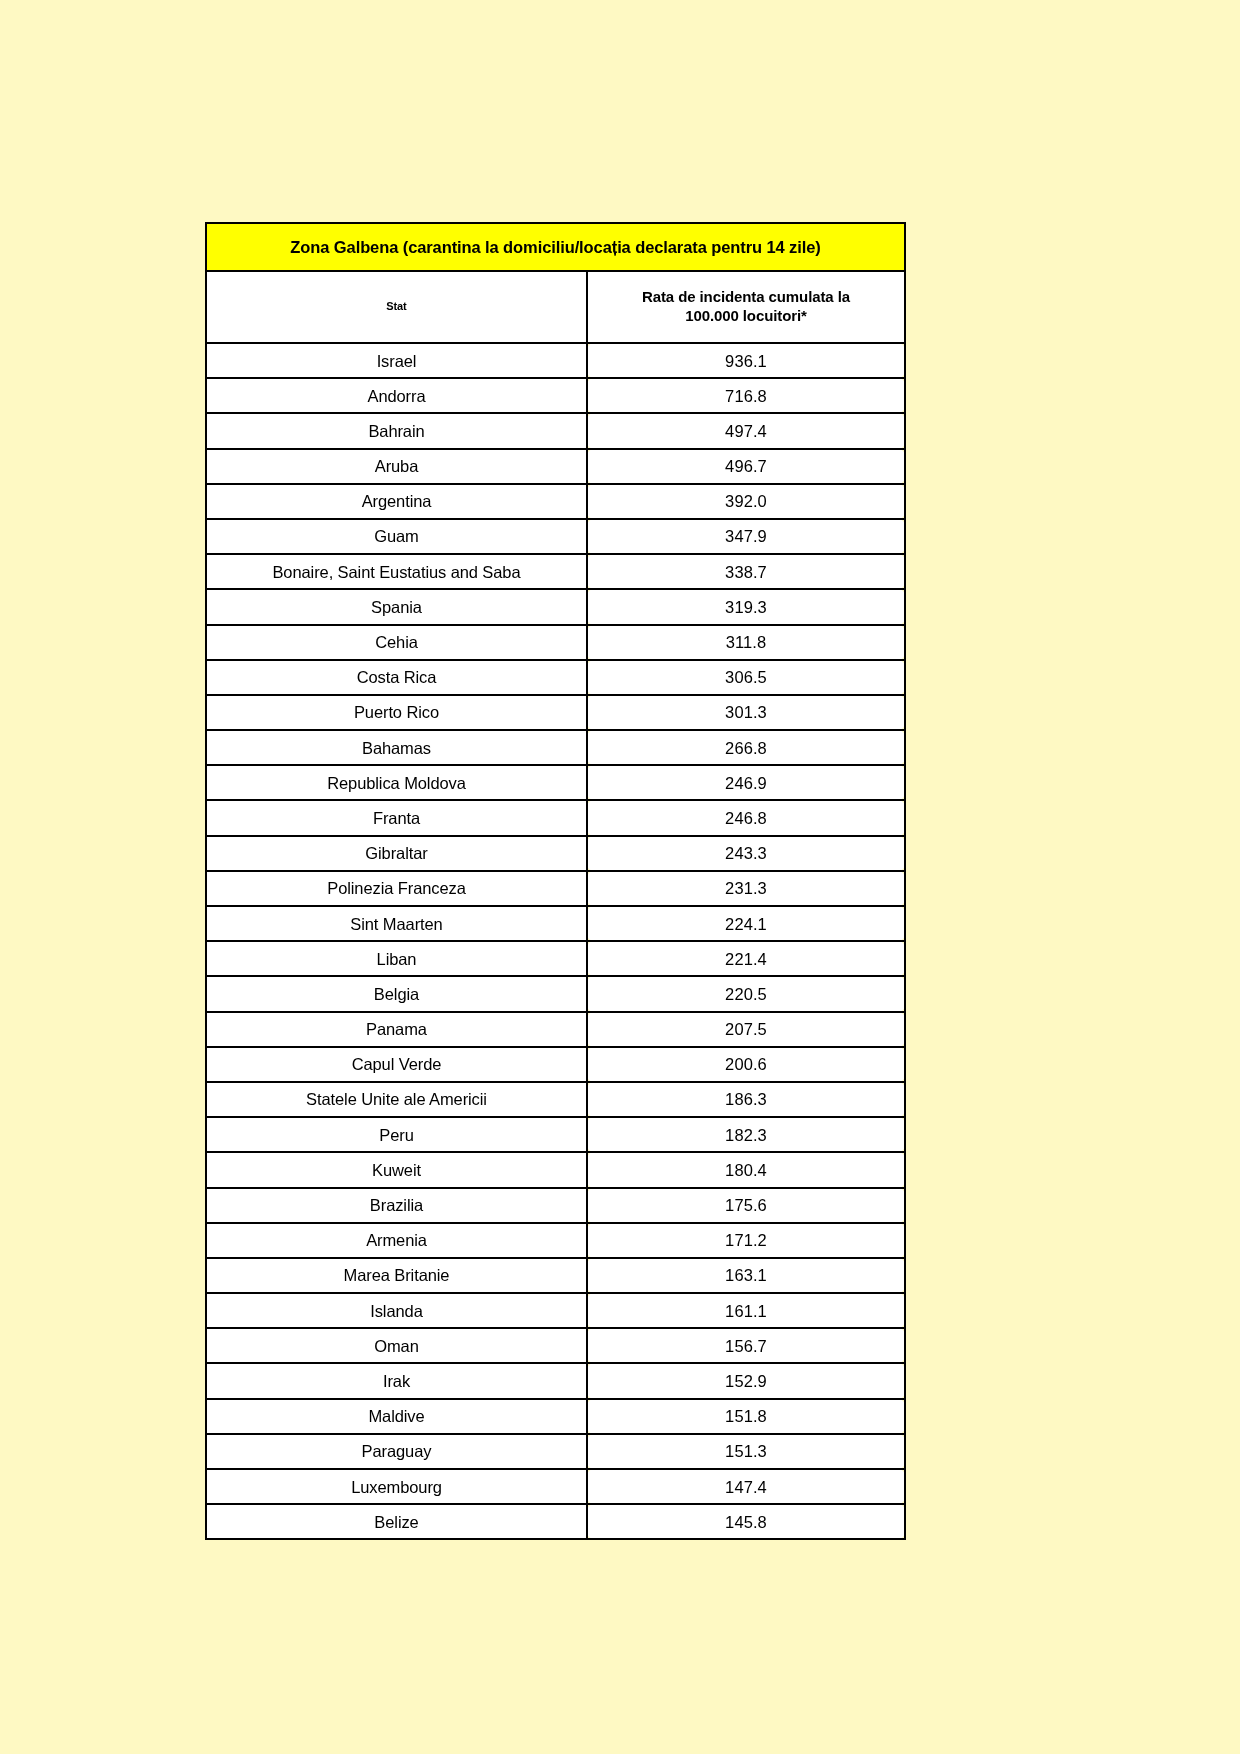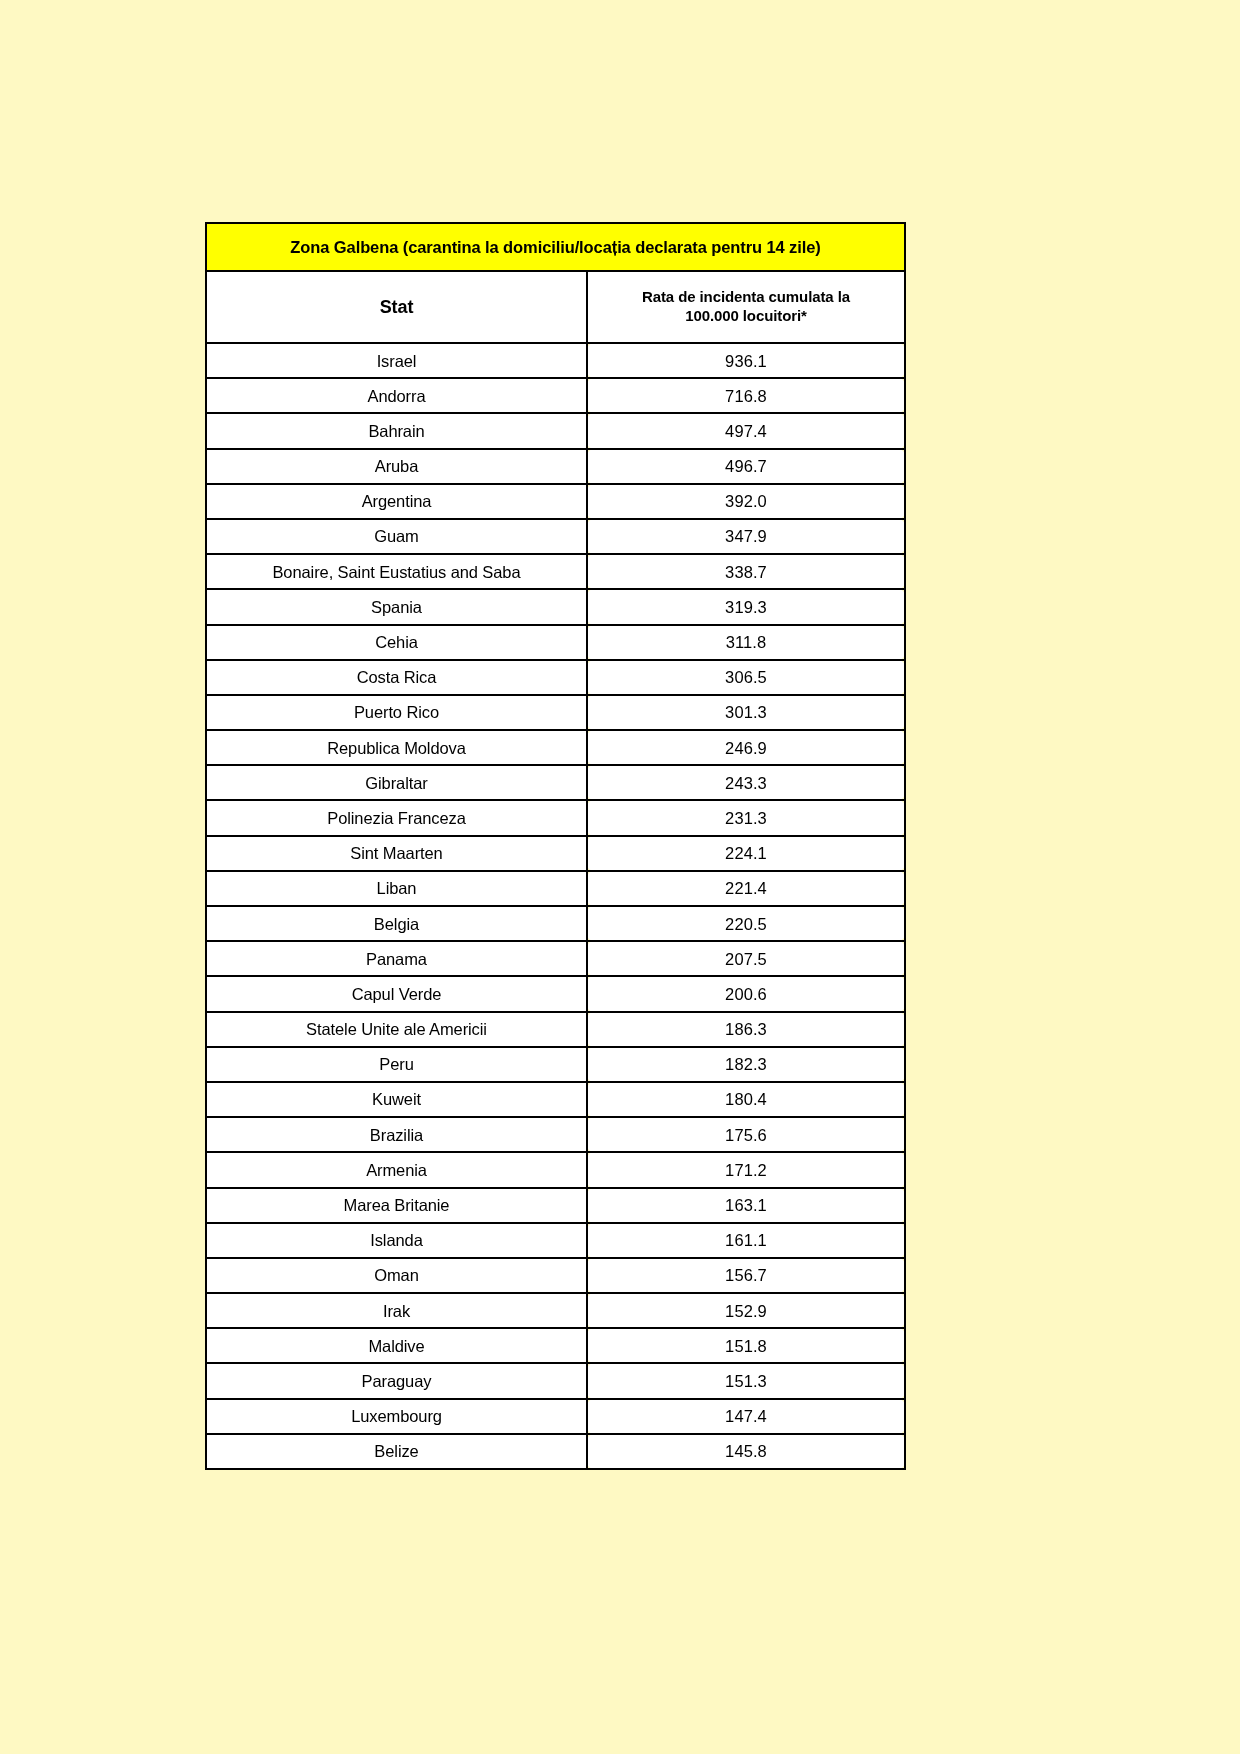--- a/index.html
+++ b/index.html
@@ -69,21 +69,21 @@
   
   tr.header-row th {
     font-weight: bold;
     font-size: 15px;
     height: 62px;
     padding: 4px 8px;
     line-height: 1.25;
     letter-spacing: -0.1px;
   }
   tr.header-row th.state-h {
-    font-size: 18px;
+    font-size: 11px;
     margin-top: 17px;
   }
 
   
   tr.data-row td {
     font-size: 16.5px;
     font-weight: normal;
     height: 31.2px;
     line-height: 1.1;
     padding: 1px 6px;
@@ -153,22 +153,30 @@
           </tr>
           <tr class="data-row">
             <td class="state-cell">Costa Rica</td>
             <td class="rate-cell">306.5</td>
           </tr>
           <tr class="data-row">
             <td class="state-cell">Puerto Rico</td>
             <td class="rate-cell">301.3</td>
           </tr>
           <tr class="data-row">
+            <td class="state-cell">Bahamas</td>
+            <td class="rate-cell">266.8</td>
+          </tr>
+          <tr class="data-row">
             <td class="state-cell">Republica Moldova</td>
             <td class="rate-cell">246.9</td>
+          </tr>
+          <tr class="data-row">
+            <td class="state-cell">Franta</td>
+            <td class="rate-cell">246.8</td>
           </tr>
           <tr class="data-row">
             <td class="state-cell">Gibraltar</td>
             <td class="rate-cell">243.3</td>
           </tr>
           <tr class="data-row">
             <td class="state-cell">Polinezia Franceza</td>
             <td class="rate-cell">231.3</td>
           </tr>
           <tr class="data-row">

